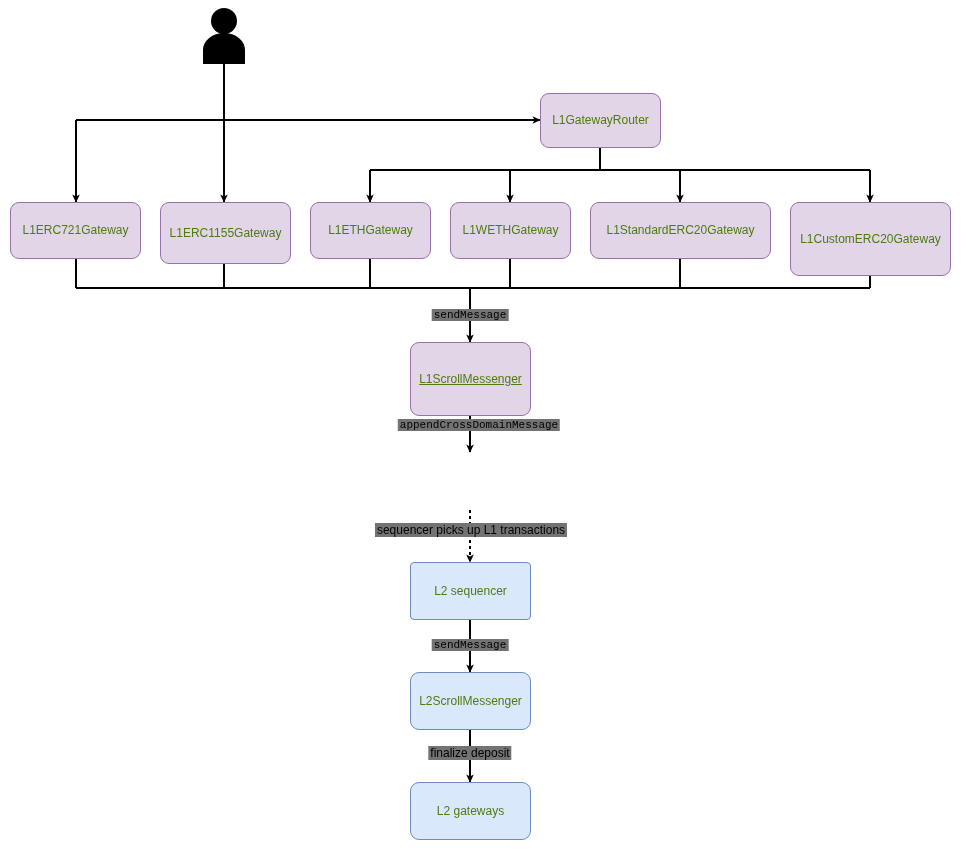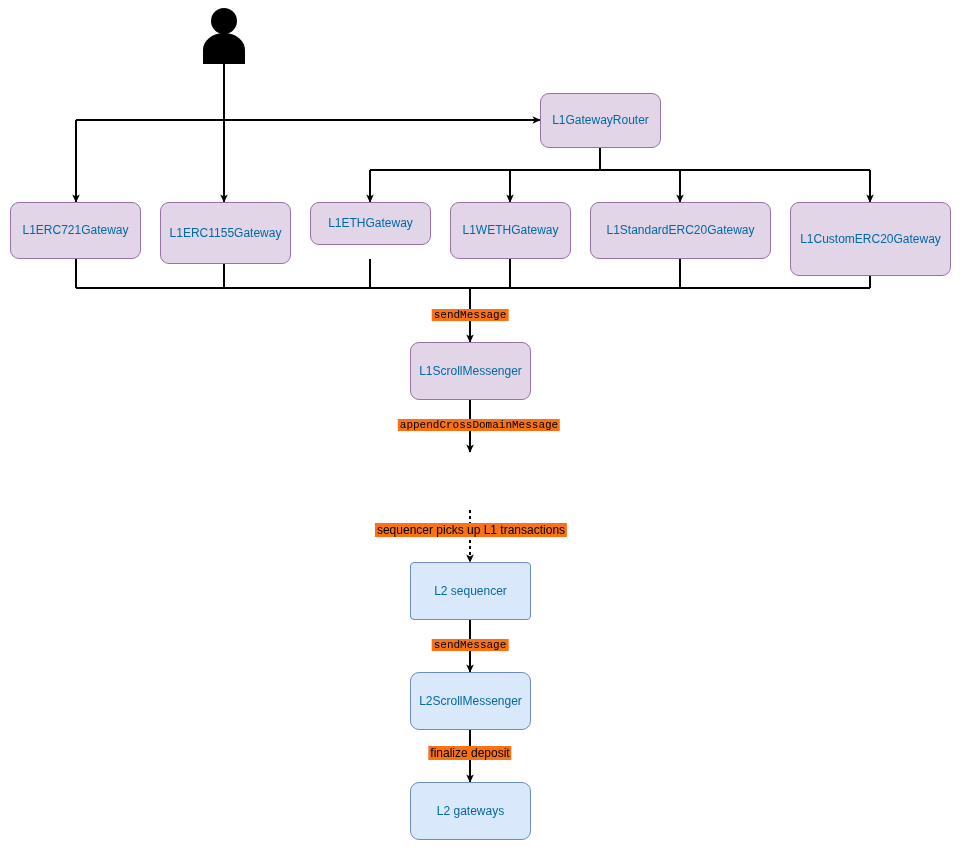--- a/index.html
+++ b/index.html
@@ -31,42 +31,42 @@
   .node {
     position: absolute;
     box-sizing: border-box;
     display: flex;
     align-items: center;
     justify-content: center;
     text-align: center;
     font-family: "Liberation Sans", sans-serif;
     font-size: 12px;
     line-height: 1.2;
-    color: #0369a1;
+    color: #4d7c0f;
     border-style: solid;
     border-width: 1px;
     padding: 2px 16px;
   }
   .node.l1 {
     background: #e1d5e7;
     border-color: #9673a6;
     border-radius: 9px;
   }
   .node.l2 {
     background: #dae8fc;
     border-color: #6c8ebf;
     border-radius: 9px;
   }
   .node.square {
     border-radius: 4px;
   }
   .edge-label {
     position: absolute;
     color: #000000;
-    background: #f97316;
+    background: #737373;
     white-space: nowrap;
     padding: 0 2px;
     transform: translate(-50%, -50%);
   }
   .edge-label.mono {
     font-family: "Liberation Mono", "DejaVu Sans Mono", monospace;
     font-size: 11px;
   }
   .edge-label.sans {
     font-family: "Liberation Sans", sans-serif;
@@ -133,37 +133,37 @@
   </div>
 
   <div class="node l1" style="left:10px; top:202px; width:131px; height:57px;">
     <span>L1ERC721Gateway</span>
   </div>
 
   <div class="node l1" style="left:160px; top:202px; width:131px; height:62px;">
     <span>L1ERC1155Gateway</span>
   </div>
 
-  <div class="node l1" style="left:310px; top:202px; width:121px; height:43px;">
+  <div class="node l1" style="left:310px; top:202px; width:121px; height:57px;">
     <span>L1ETHGateway</span>
   </div>
 
   <div class="node l1" style="left:450px; top:202px; width:121px; height:57px;">
     <span>L1WETHGateway</span>
   </div>
 
   <div class="node l1" style="left:590px; top:202px; width:181px; height:57px;">
     <span>L1StandardERC20Gateway</span>
   </div>
 
   <div class="node l1" style="left:790px; top:202px; width:161px; height:74px;">
     <span>L1CustomERC20Gateway</span>
   </div>
 
-  <div class="node l1" style="left:410px; top:342px; width:121px; height:58px;">
+  <div class="node l1" style="left:410px; top:342px; width:121px; height:74px;text-decoration:underline;">
     <span>L1ScrollMessenger</span>
   </div>
 
 
   <div class="node l2 square" style="left:410px; top:562px; width:121px; height:58px;">
     <span>L2 sequencer</span>
   </div>
 
   <div class="node l2" style="left:410px; top:672px; width:121px; height:58px;">
     <span>L2ScrollMessenger</span>

